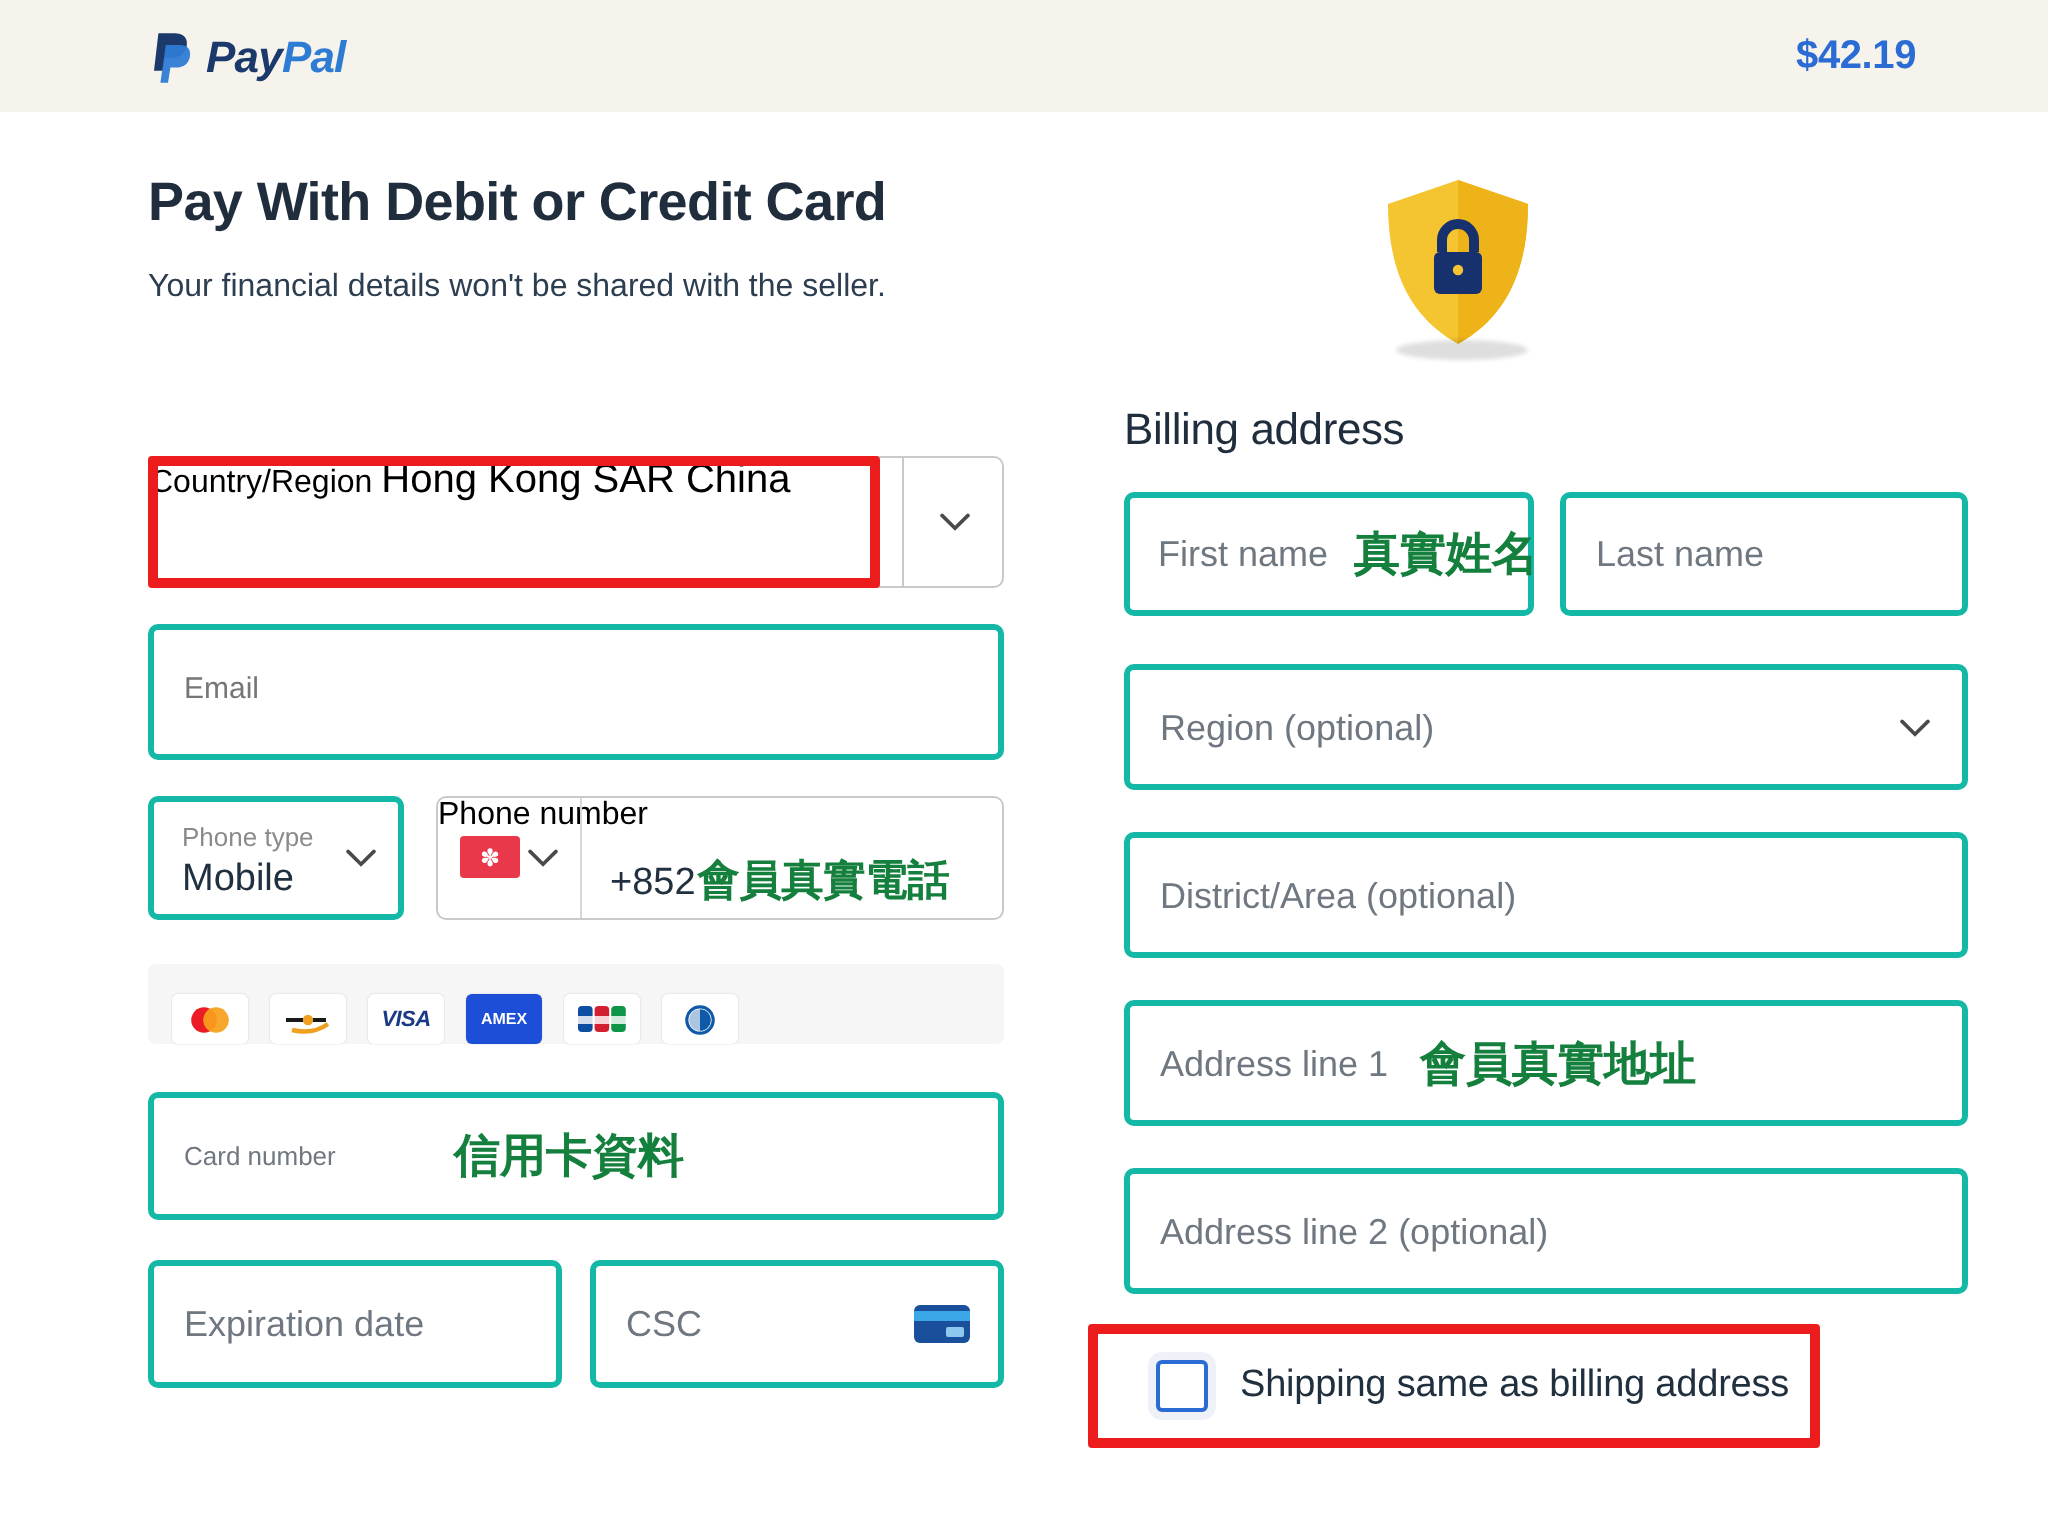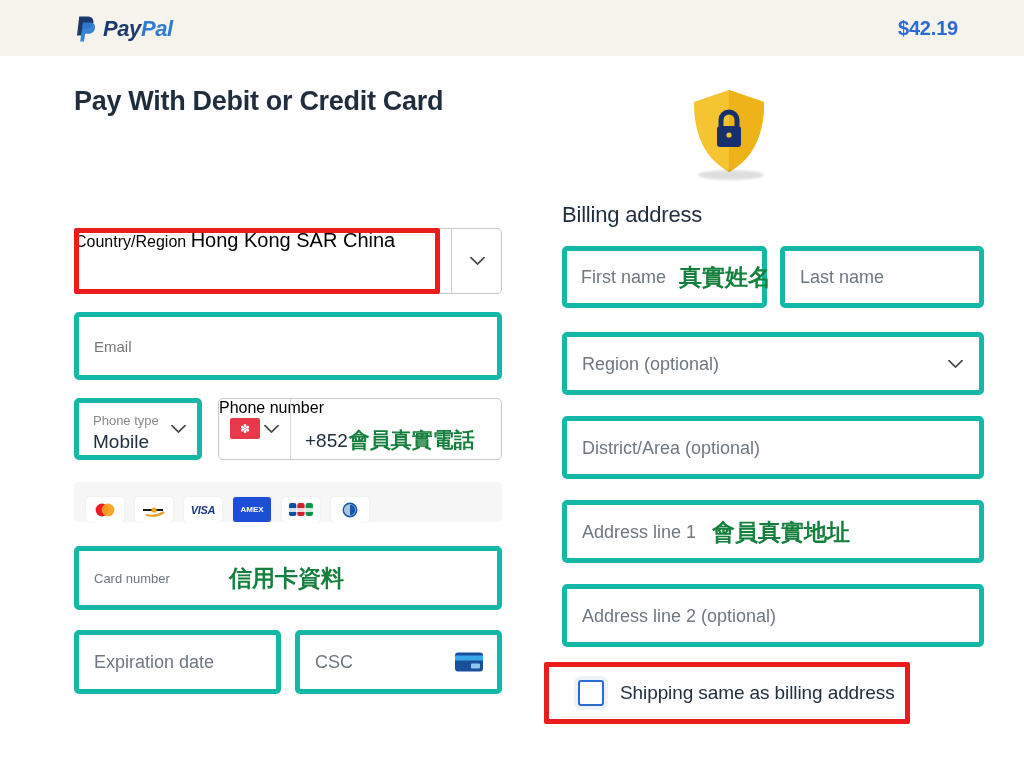--- a/index.html
+++ b/index.html
@@ -41,21 +41,21 @@
     letter-spacing:-0.3px;line-height:1.18;
   }
   p.subtitle{
     margin:14px 0 0 0;color:#2c3e50;font-size:16px;line-height:1.45;
     max-width:400px;
   }
 
   
   .field{
     position:relative;box-sizing:border-box;
-    border:5px solid #14b8a6;border-radius:5px;background:#fff;
+    border:3px solid #14b8a6;border-radius:5px;background:#fff;
     height:62px;
   }
   .field .flabel{
     position:absolute;left:15px;top:10px;
     color:#8a8a8a;font-size:13px;line-height:1;
   }
   .field .fvalue{
     position:absolute;left:15px;top:28px;
     color:#21303f;font-size:19px;line-height:1.2;
   }
@@ -216,20 +216,21 @@
         <path d="M3.2 0.6h8.1c4.1 0 6.6 2.1 6.1 6-0.5 4.1-3.6 6.3-7.6 6.3H6.6L5.4 19.4H1.0z" fill="#1b3a6b"></path>
         <path d="M6.9 6.5h6.9c3.6 0 5.7 1.9 5.2 5.5-0.5 3.8-3.3 5.8-6.9 5.8h-2.9l-1.2 7.6H4.2z" fill="#2e7bd4" opacity="0.95"></path>
       </svg>
       <span class="logo-word"><span class="logo-pay">Pay</span><span class="logo-pal">Pal</span></span>
     </div>
     <div class="amount">$42.19</div>
   </div>
 
   <div class="left-col">
     <h1 class="title">Pay With Debit or Credit Card</h1>
+    <p class="subtitle">Your financial details won't be shared with the seller.</p>
 
     <div class="country-wrap">
       <div class="country-main">
         <span class="flabel">Country/Region</span>
         <span class="fvalue">Hong Kong SAR China</span>
       </div>
       <div class="country-drop">
         <span class="chev">
           <svg width="15" height="9" viewBox="0 0 15 9">
               <path d="M1 1.2L7.5 7.6 14 1.2" stroke="#4a4a4a" stroke-width="1.8" fill="none" stroke-linecap="round"></path>

